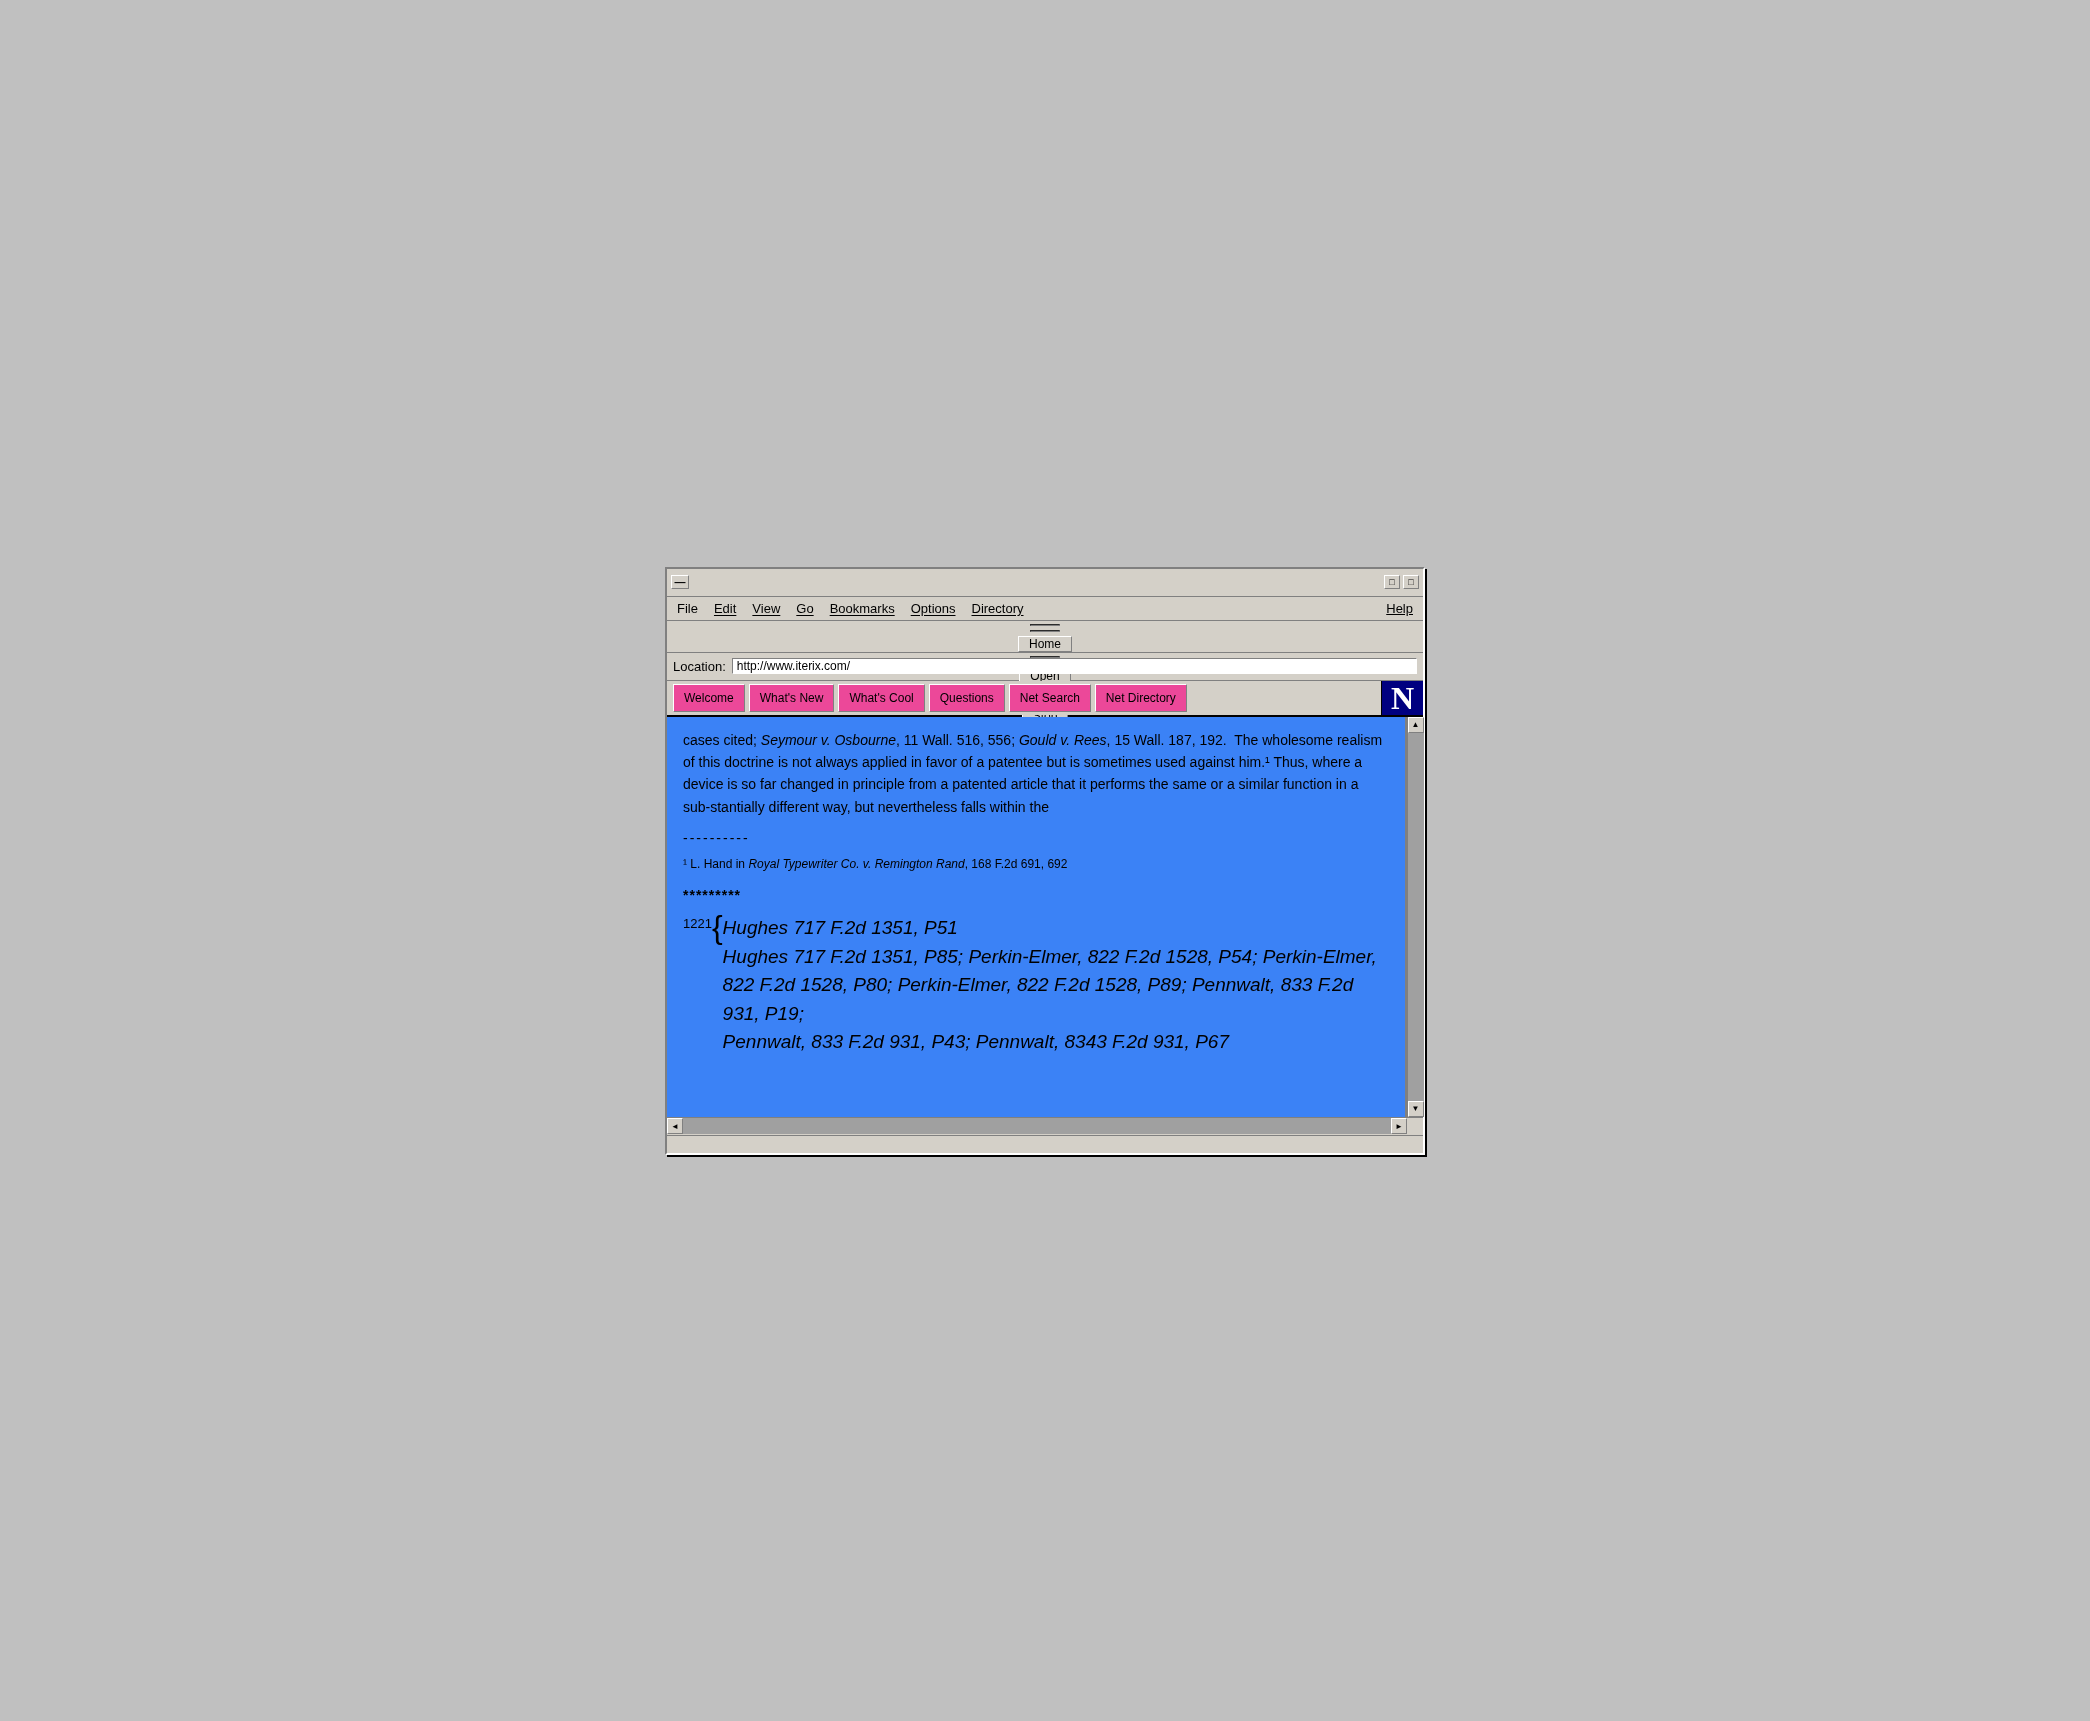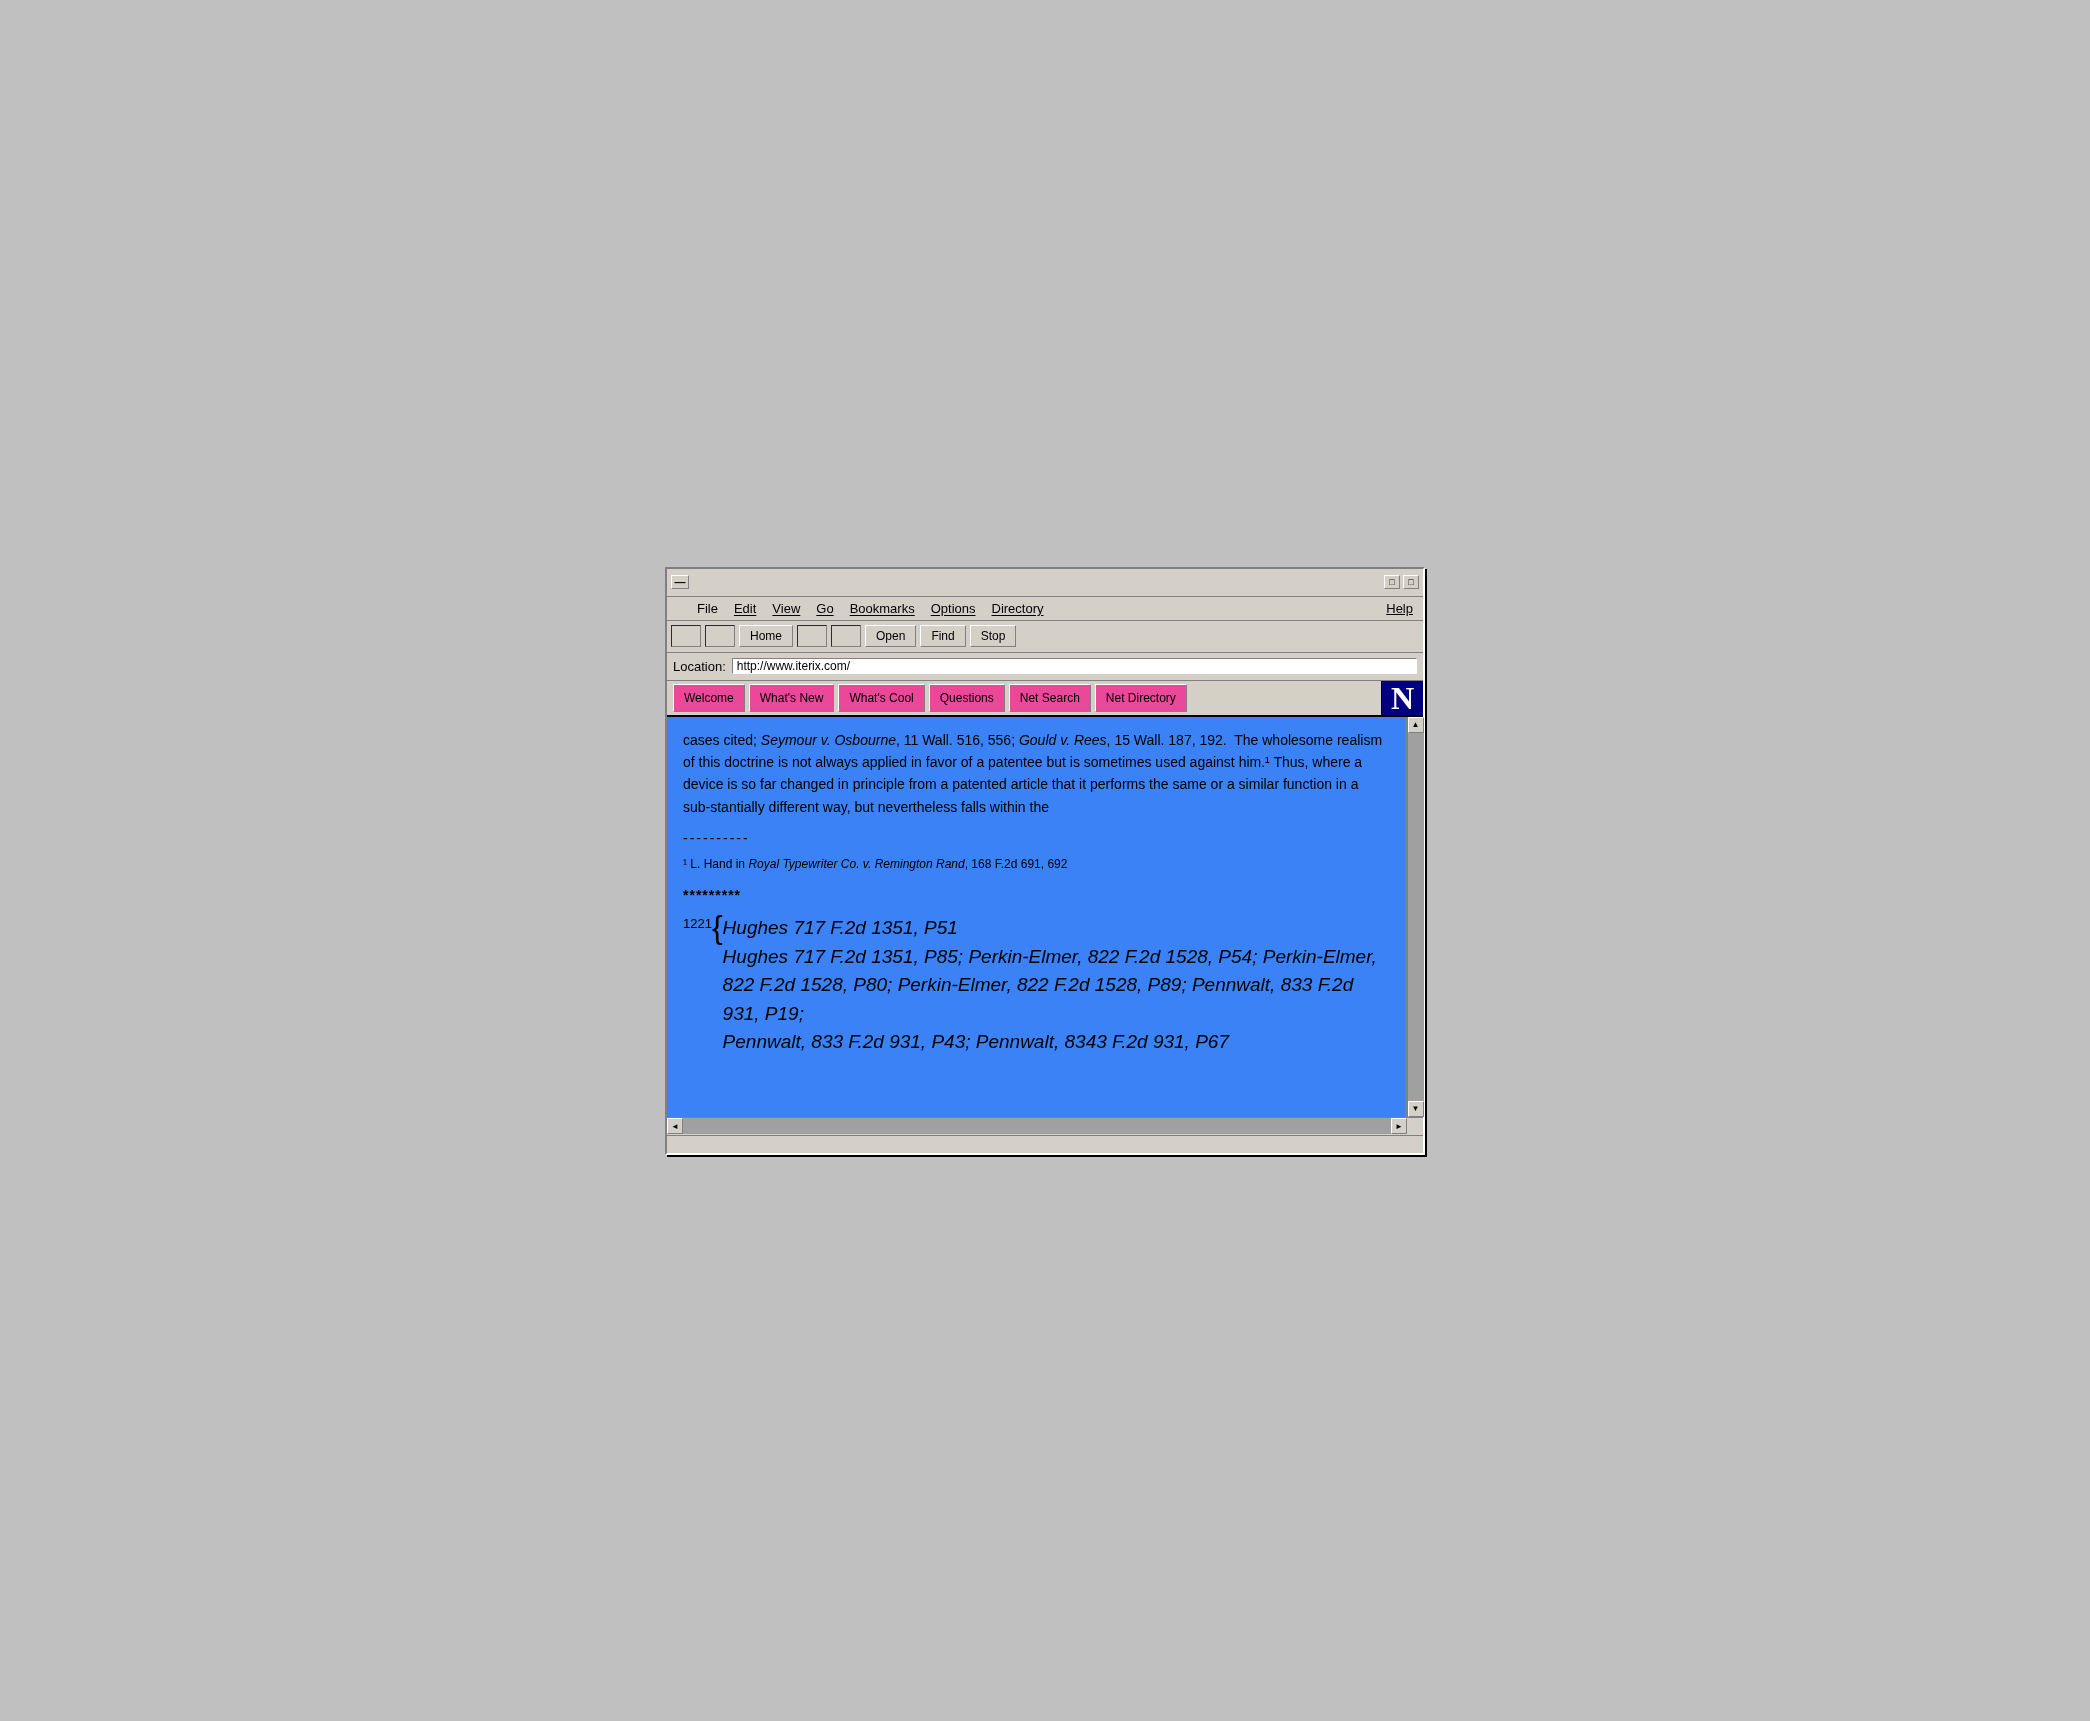--- a/index.html
+++ b/index.html
@@ -117,20 +117,21 @@
 
     
     .toolbar {
       background: #d4d0c8;
       border-bottom: 1px solid #808080;
       display: flex;
       align-items: center;
       padding: 3px 4px;
       gap: 4px;
       height: 32px;
+      flex-direction: column;
     }
 
     .toolbar-btn {
       height: 22px;
       padding: 0 10px;
       background: #d4d0c8;
       border: 1px solid;
       border-color: #ffffff #808080 #808080 #ffffff;
       font-size: 12px;
       cursor: pointer;
@@ -365,21 +366,21 @@
       <div class="title-btn title-btn-minimize">—</div>
     </div>
     <div class="title-bar-right">
       <div class="title-btn-small">□</div>
       <div class="title-btn-small">□</div>
     </div>
   </div>
 
   <div class="menu-bar">
     <div class="menu-items">
-      <span class="menu-item" style="text-decoration:none;margin-left:20px;">File</span>
+      <span class="menu-item" style="text-decoration:none;">File</span>
       <span class="menu-item">Edit</span>
       <span class="menu-item">View</span>
       <span class="menu-item">Go</span>
       <span class="menu-item">Bookmarks</span>
       <span class="menu-item">Options</span>
       <span class="menu-item">Directory</span>
     </div>
     <span class="menu-help">Help</span>
   </div>
 

